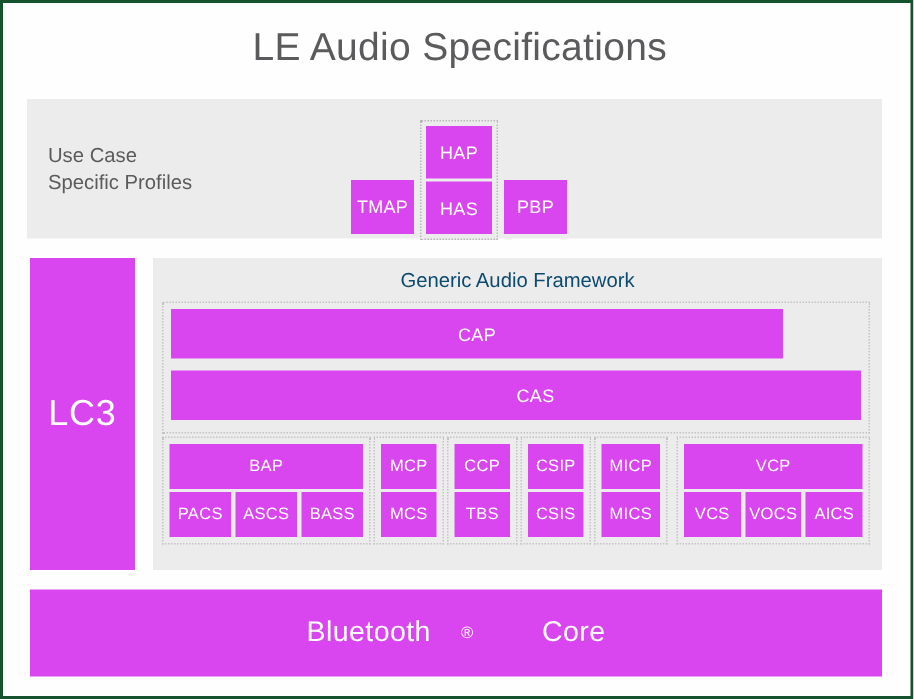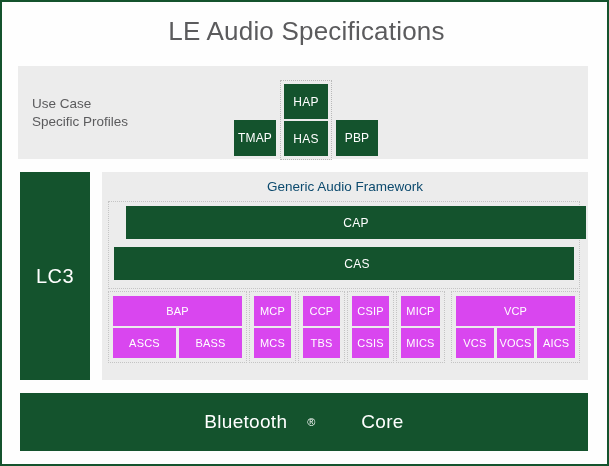--- a/index.html
+++ b/index.html
@@ -46,21 +46,21 @@
     position: absolute;
     left: 30px; top: 93px;
     font-size: 13.5px;
     line-height: 18px;
     color: #5b5b5d;
     white-space: pre-line;
   }
 
   
   .blue {
-    background: #14532d;
+    background: #d946ef;
     color: #ffffff;
     display: flex;
     align-items: center;
     justify-content: center;
     font-size: 12px;
     letter-spacing: 0.2px;
   }
   #tmap {
     position: absolute;
     left: 232px; top: 118px;
@@ -88,21 +88,21 @@
     position: absolute;
     left: 334px; top: 118px;
     width: 42px; height: 36px;
   }
 
   
   #lc3 {
     position: absolute;
     left: 18px; top: 170px;
     width: 70px; height: 208px;
-    font-size: 20px;
+    font-size: 24px;
     letter-spacing: 0.5px;
     text-align: right;
   }
 
   
   #gaf-panel {
     left: 100px; top: 170px;
     width: 486px; height: 208px;
   }
   #gaf-label {
@@ -116,22 +116,22 @@
 
   
   #capcas-group {
     position: absolute;
     left: 106px; top: 199px;
     width: 472px; height: 88px;
     border: 1px dotted #c4c4c4;
   }
   #cap {
     position: absolute;
-    left: 124px; top: 204px;
-    width: 460px; height: 33px;
+    left: 112px; top: 204px;
+    width: 408px; height: 33px;
     font-size: 12px;
   }
   #cas {
     position: absolute;
     left: 112px; top: 245px;
     width: 460px; height: 33px;
     font-size: 12px;
     padding-left: 26px;
   }
 
@@ -226,20 +226,21 @@
 
   <div id="capcas-group"></div>
   <div id="cap" class="blue">CAP</div>
   <div id="cas" class="blue">CAS</div>
 
   <div id="g-bap" class="pgroup">
     <div class="top-row">
       <div class="cell">BAP</div>
     </div>
     <div class="bottom-row">
+      <div class="cell">PACS</div>
       <div class="cell">ASCS</div>
       <div class="cell">BASS</div>
     </div>
   </div>
 
   <div id="g-mcp" class="pgroup">
     <div class="top-row">
       <div class="cell">MCP</div>
     </div>
     <div class="bottom-row">

